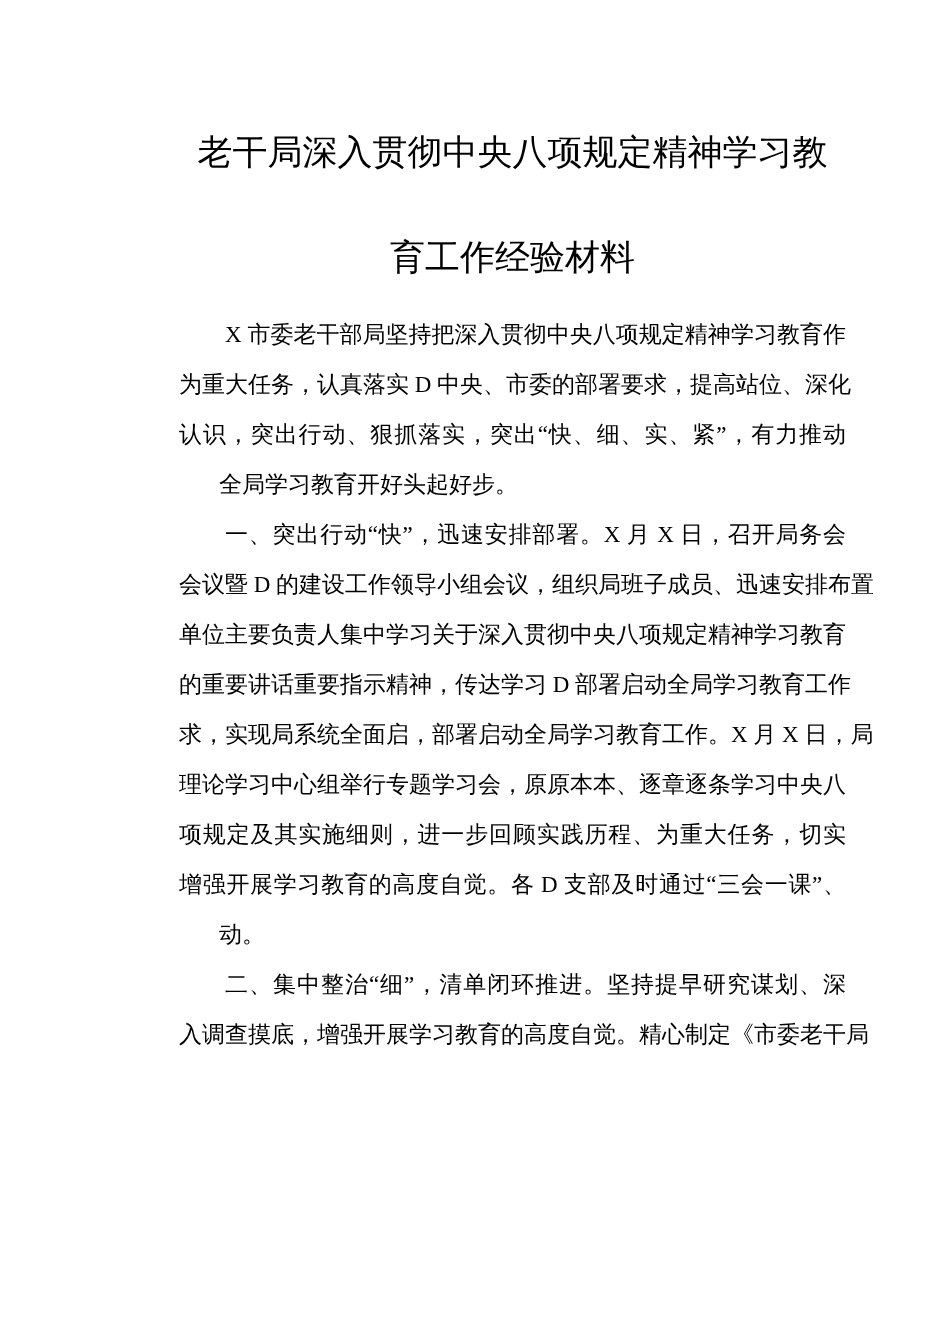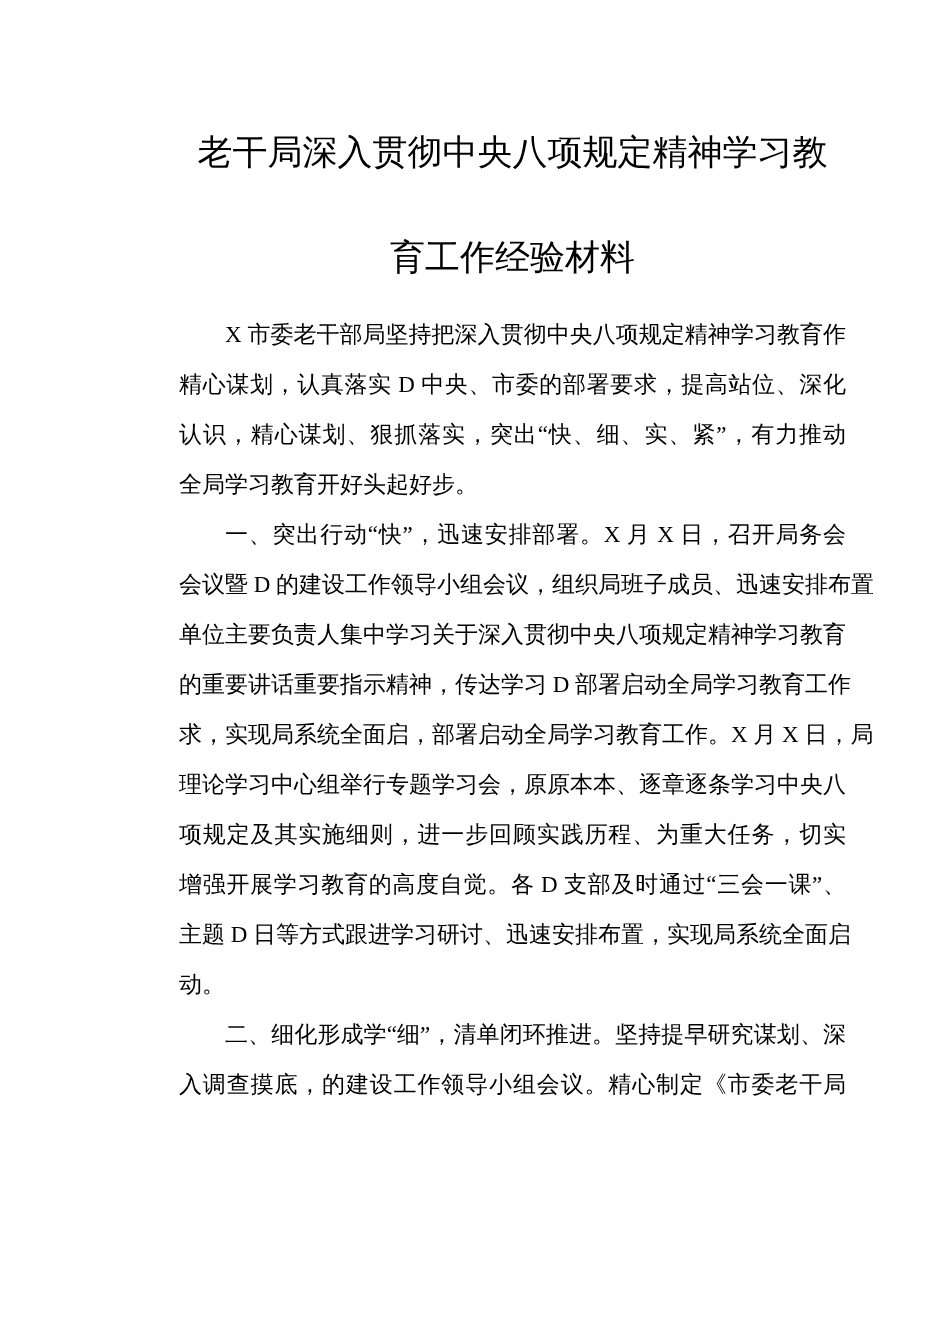--- a/index.html
+++ b/index.html
@@ -48,55 +48,55 @@
     text-align: justify;
     text-align-last: justify;
     overflow: visible;
   }
   .line--indent {
     padding-left: 46px;
     font-family: Liberation Serif, serif;
   }
   .line--end {
     text-align-last: left;
+    margin-left: 40px;
   }
 </style>
 </head>
 <body>
 
 <div class="page">
   <div class="content">
 
     <h1 class="title">
       <span class="title-line">老干局深入贯彻中央八项规定精神学习教</span>
       <span class="title-line">育工作经验材料</span>
     </h1>
 
     <div class="body-text">
 
       <div class="para">
         <div class="line line--indent">X 市委老干部局坚持把深入贯彻中央八项规定精神学习教育作</div>
-        <div class="line">精心谋划，认真落实 D 中央、市委的部署要求，提高站位、深化</div>
-        <div class="line">认识，精心谋划、狠抓落实，突出“快、细、实、紧”，有力推动</div>
+        <div class="line">为重大任务，认真落实 D 中央、市委的部署要求，提高站位、深化</div>
+        <div class="line">认识，突出行动、狠抓落实，突出“快、细、实、紧”，有力推动</div>
         <div class="line line--end">全局学习教育开好头起好步。</div>
       </div>
 
       <div class="para">
         <div class="line line--indent">一、突出行动“快”，迅速安排部署。X 月 X 日，召开局务会</div>
         <div class="line">会议暨 D 的建设工作领导小组会议，组织局班子成员、迅速安排布置</div>
         <div class="line">单位主要负责人集中学习关于深入贯彻中央八项规定精神学习教育</div>
         <div class="line">的重要讲话重要指示精神，传达学习 D 部署启动全局学习教育工作</div>
         <div class="line">求，实现局系统全面启，部署启动全局学习教育工作。X 月 X 日，局</div>
         <div class="line">理论学习中心组举行专题学习会，原原本本、逐章逐条学习中央八</div>
         <div class="line">项规定及其实施细则，进一步回顾实践历程、为重大任务，切实</div>
         <div class="line">增强开展学习教育的高度自觉。各 D 支部及时通过“三会一课”、</div>
-        <div class="line">主题 D 日等方式跟进学习研讨、迅速安排布置，实现局系统全面启</div>
         <div class="line line--end">动。</div>
       </div>
 
       <div class="para">
-        <div class="line line--indent">二、细化形成学“细”，清单闭环推进。坚持提早研究谋划、深</div>
-        <div class="line">入调查摸底，的建设工作领导小组会议。精心制定《市委老干局</div>
+        <div class="line line--indent">二、集中整治“细”，清单闭环推进。坚持提早研究谋划、深</div>
+        <div class="line">入调查摸底，增强开展学习教育的高度自觉。精心制定《市委老干局</div>
       </div>
 
     </div>
   </div>
 </div>
 
 </body></html>

